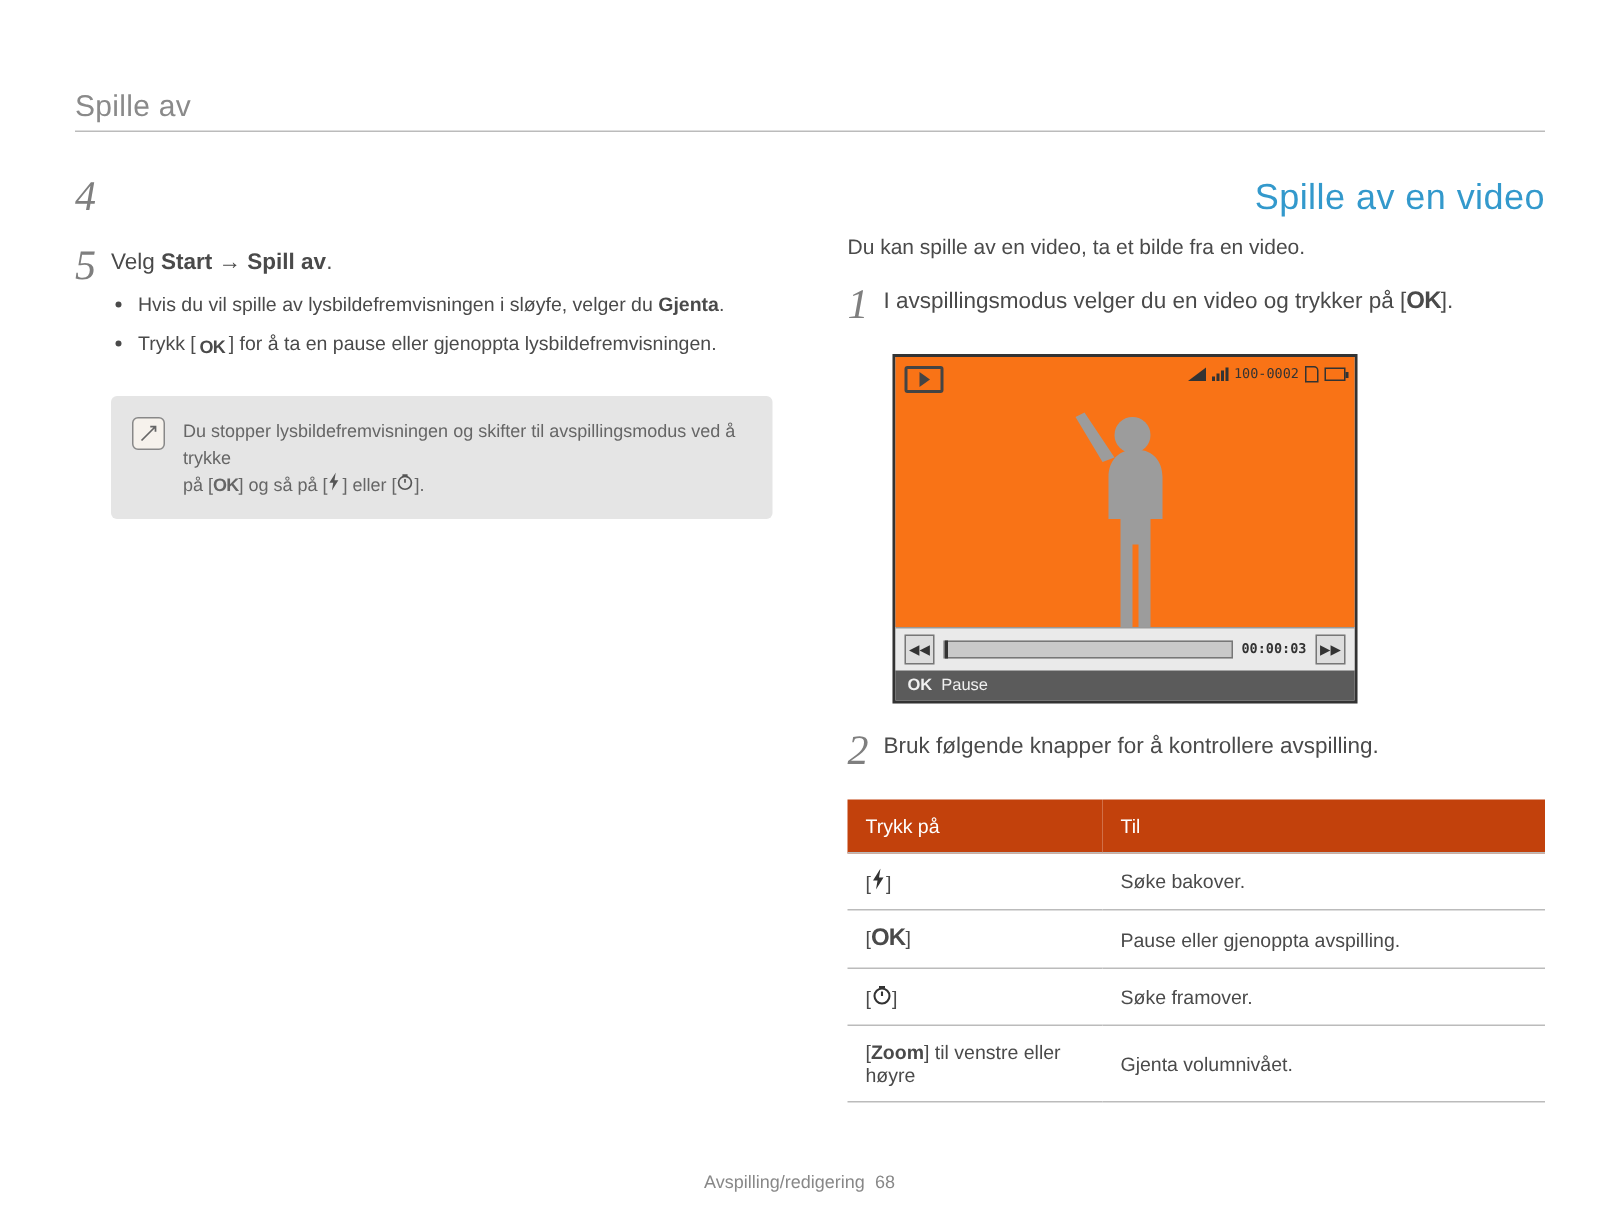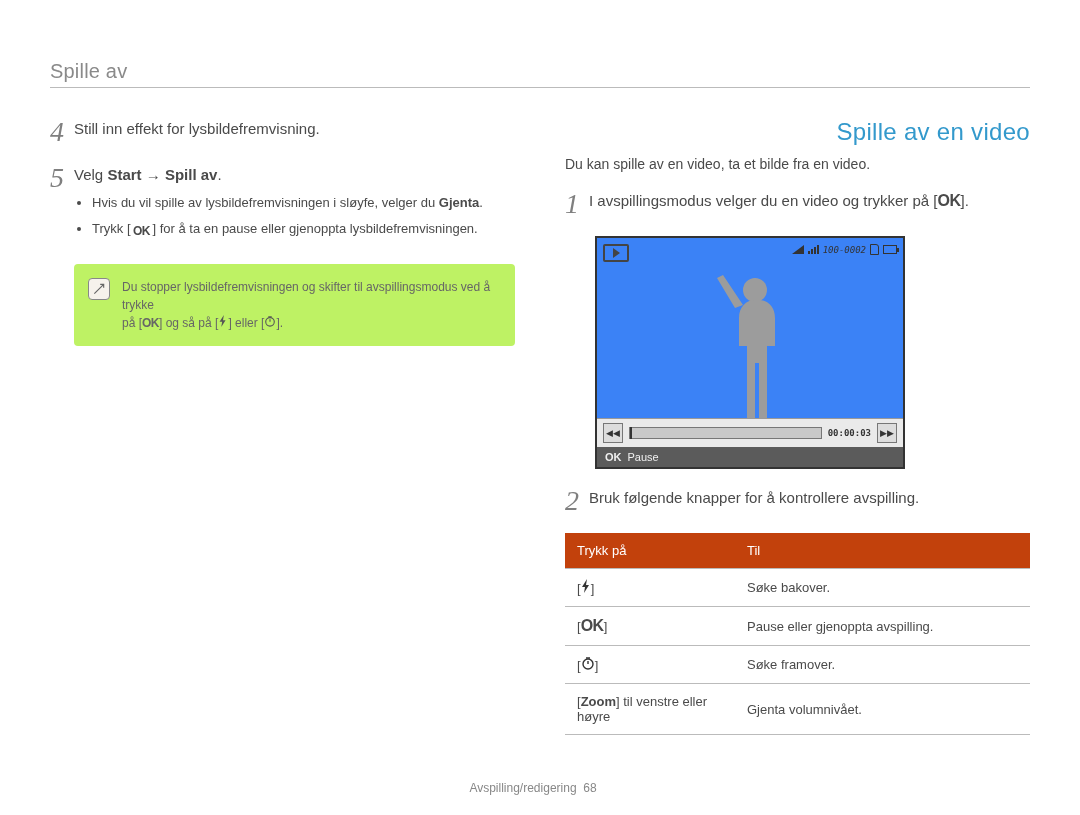--- a/index.html
+++ b/index.html
@@ -25,21 +25,21 @@
   .col { flex: 1; }
   .step { display:flex; align-items:flex-start; margin-bottom: 18px; }
   .step-num {
     font-size: 28px; color:#7f7f7f; font-style: italic; font-family: Georgia, serif;
     width: 24px; flex:none; line-height:1;
   }
   .step-body { flex:1; font-size:15px; line-height:1.4; color:#4a4a4a; }
   .bullets { margin: 8px 0 0 18px; font-size:13px; line-height:1.5; }
   .bullets li { margin-bottom:6px; list-style: disc; }
   .note-box {
-    background:#bef264; border-radius:4px; padding:14px; display:flex;
+    background:#e5e5e5; border-radius:4px; padding:14px; display:flex;
     align-items:flex-start; gap:12px; margin-top:20px; margin-left:24px;
   }
   .note-icon {
     width:22px; height:22px; border:1px solid #888; border-radius:4px;
     display:flex; align-items:center; justify-content:center;
     color:#666; font-size:12px; flex:none; background:#f6f2ec;
   }
   .note-text { font-size:12px; color:#666; line-height:1.5; }
   .section-title {
     font-size:24px; color:#3399cc; font-weight:300; margin-bottom:10px;
@@ -57,21 +57,21 @@
   .table th, .table td { text-align:left; padding:10px 12px; border-bottom:1px solid #bbb; vertical-align:middle; }
   .table th { background:#c2410c; color:#fff; font-weight:400; }
   .table td:first-child { width:170px; }
 
   
   .screen-wrap { margin: 8px 0 18px 30px; }
   .screen {
     width:310px; border:2px solid #333; background:#eee;
   }
   .screen-area {
-    position:relative; height:180px; background:#3b82f6; overflow:hidden;font-style:italic;
+    position:relative; height:180px; background:#f97316; overflow:hidden;
   }
   .screen-top-icons{
     position:absolute; top:6px; left:6px; width:26px; height:18px;
     border:2px solid #444; border-radius:2px; display:flex;
     align-items:center; justify-content:center;
   }
   .screen-top-icons::after{
     content:''; width:0; height:0; border-left:7px solid #444;
     border-top:5px solid transparent; border-bottom:5px solid transparent;
   }
@@ -119,21 +119,20 @@
 <body>
 
 <div class="page-header">Spille av</div>
 
 <div class="columns">
 
   <div class="col">
 
     <div class="step">
       <div class="step-num">4</div>
-      <div class="step-body">Still inn effekt for lysbildefremvisning.</div>
     </div>
 
     <div class="step">
       <div class="step-num">5</div>
       <div class="step-body">
         <span>Velg </span><b>Start → Spill av</b><span>.</span>
         <ul class="bullets">
           <li>
             <span>Hvis du vil spille av lysbildefremvisningen i sløyfe, velger du </span><b>Gjenta</b><span>.</span>
           </li>

